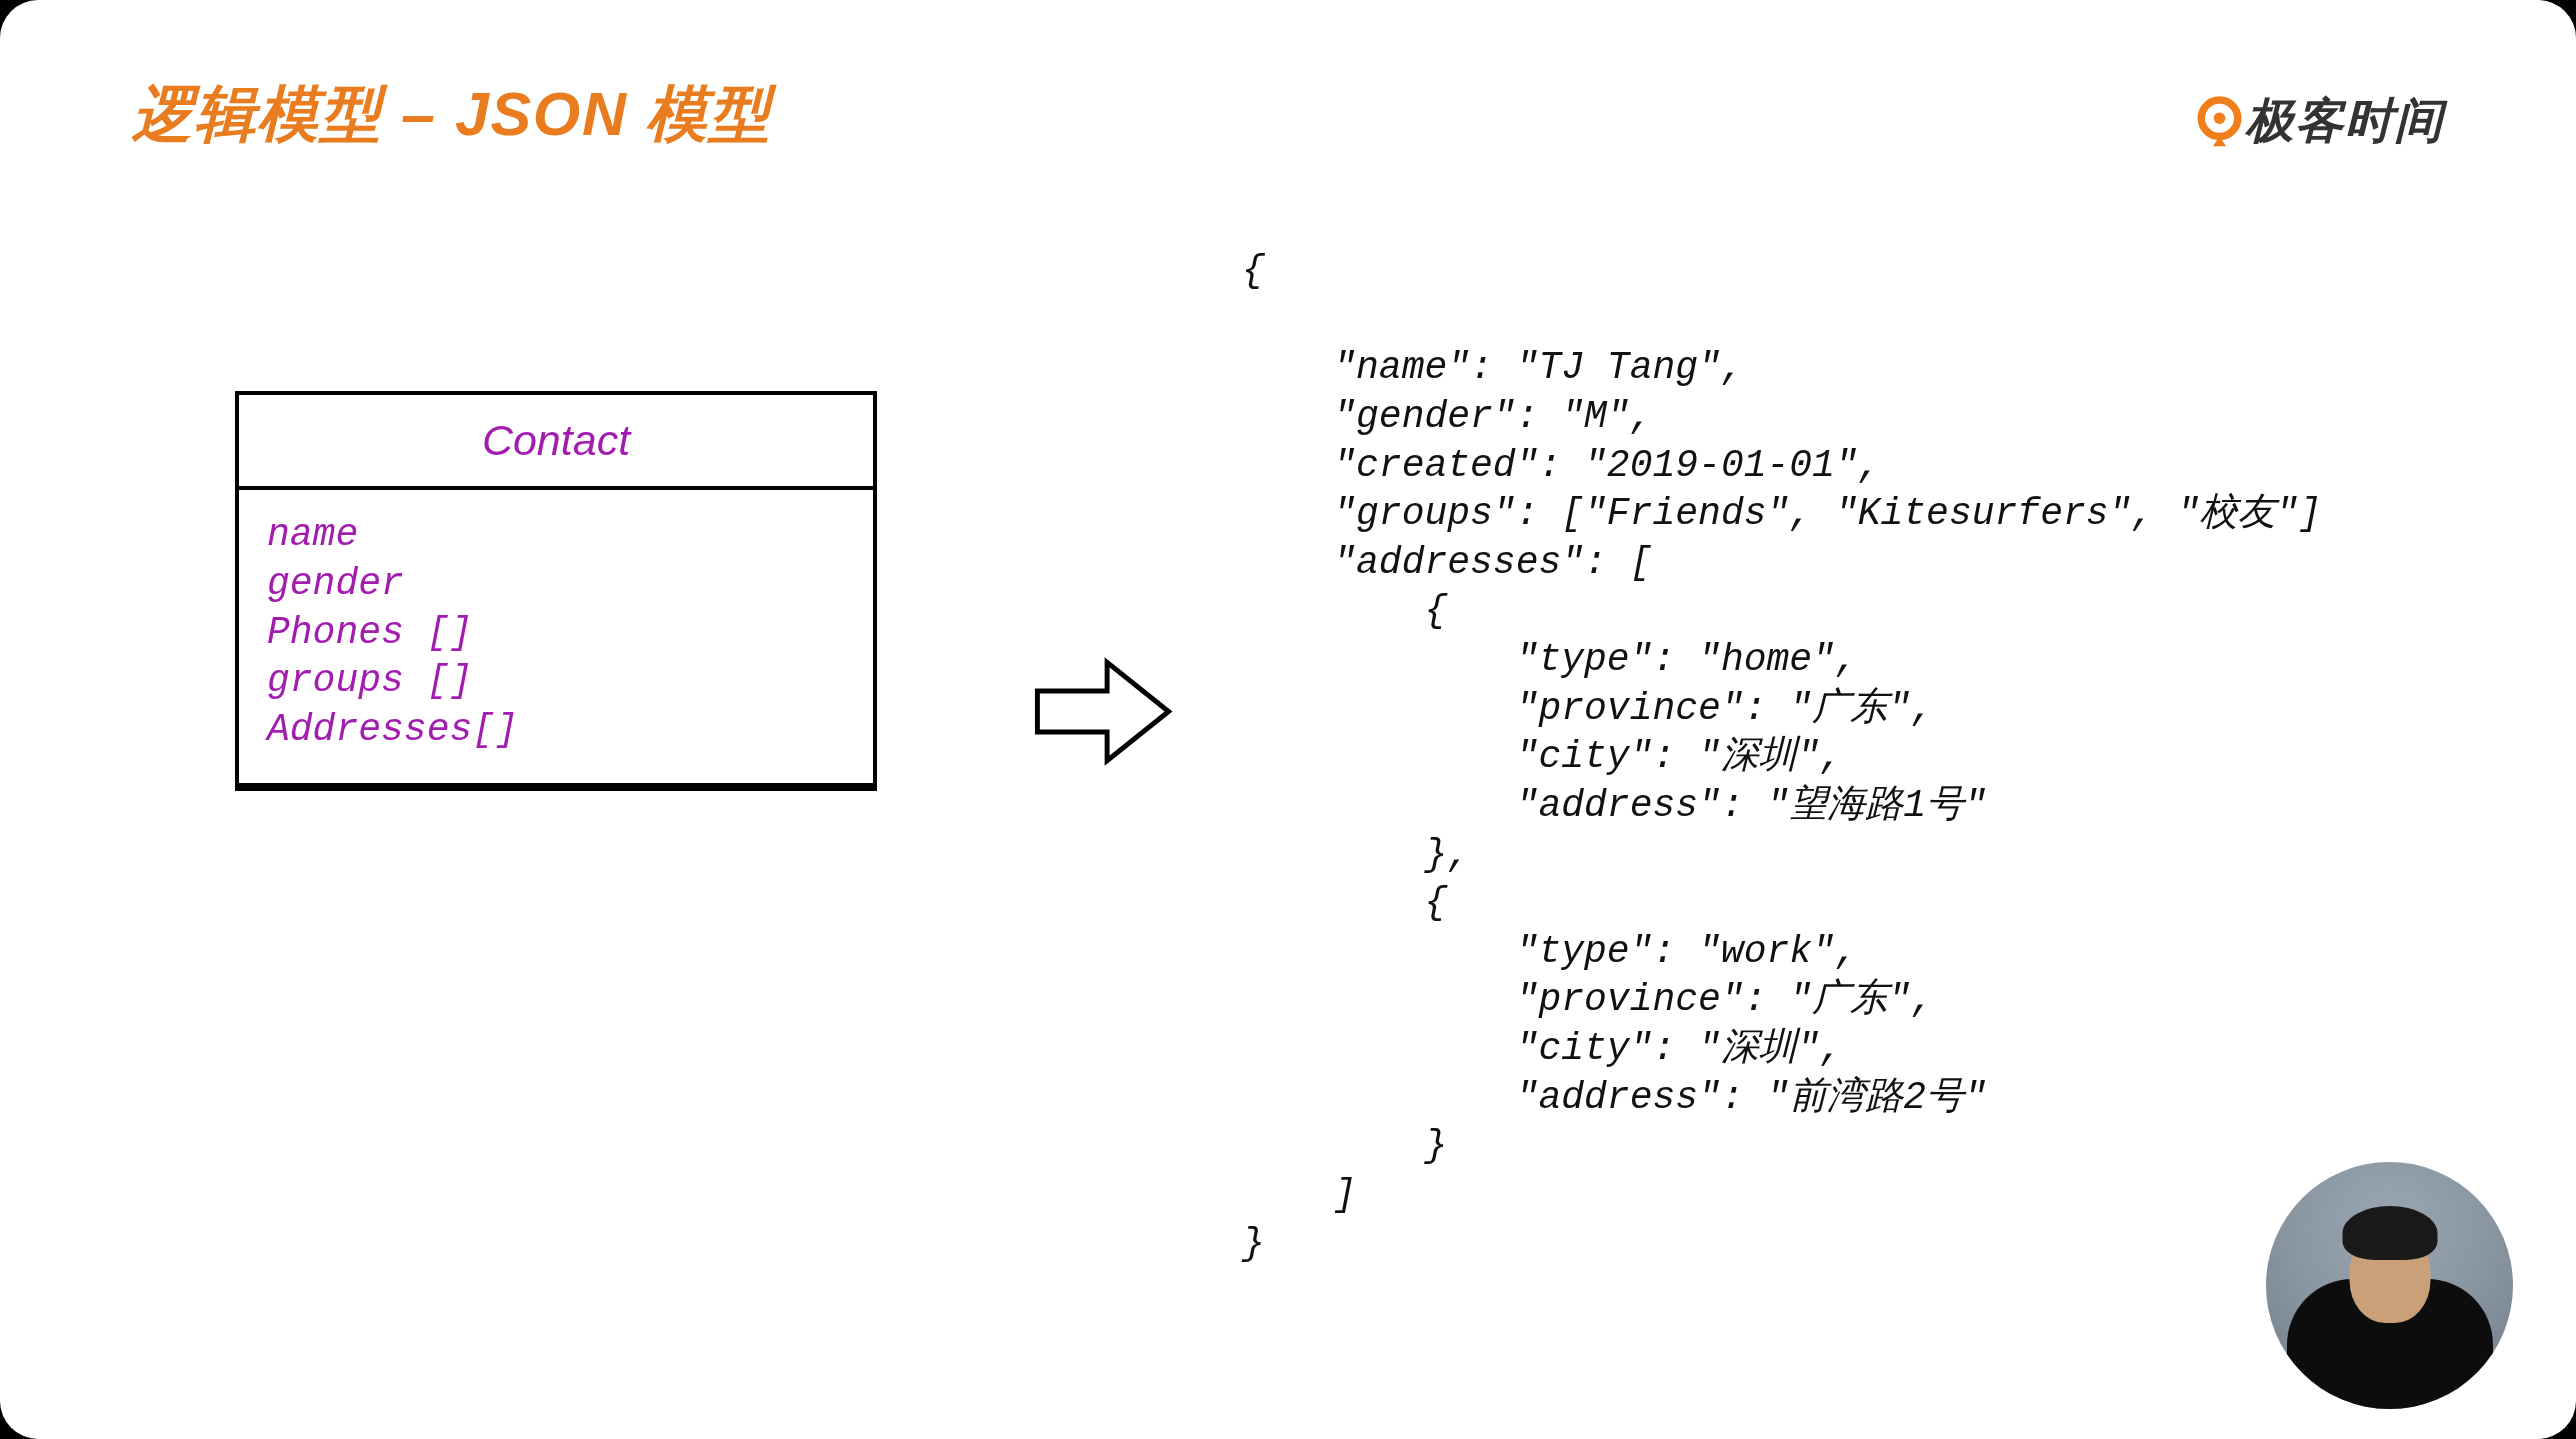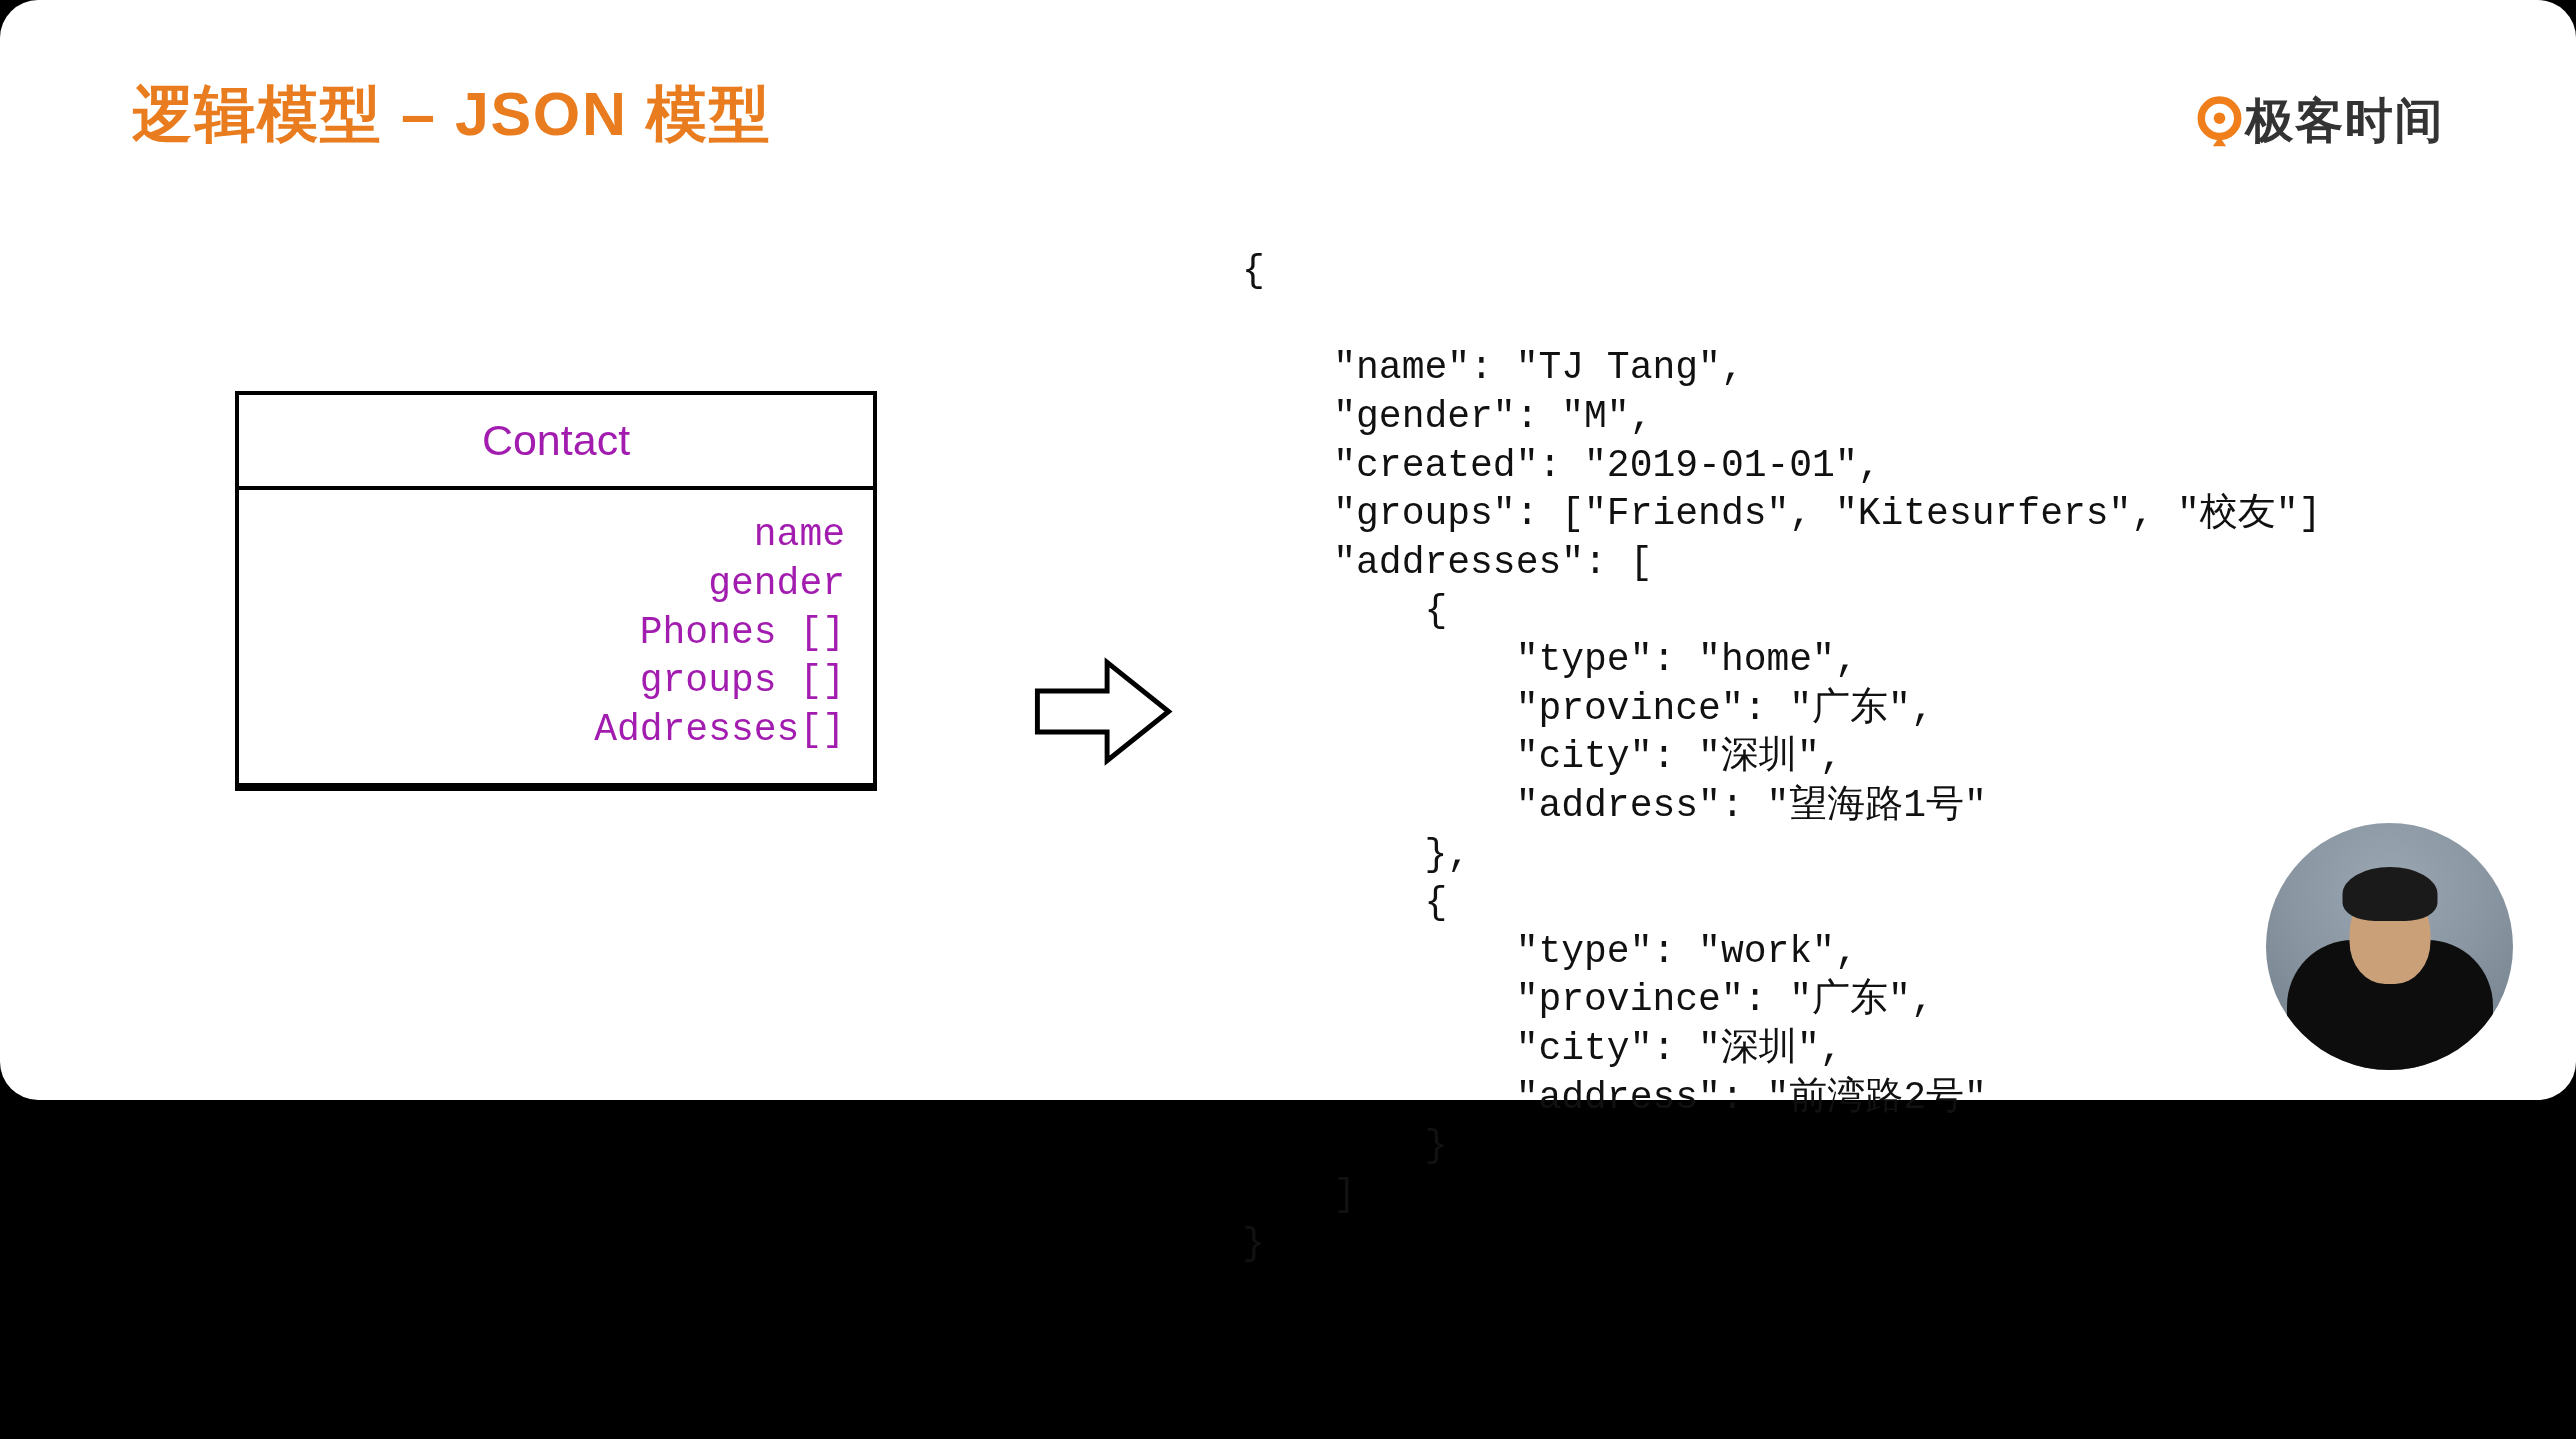--- a/index.html
+++ b/index.html
@@ -6,23 +6,24 @@
   html, body { width: 100%; height: 100%; }
   body {
     background: #000;
     display: flex;
     align-items: center;
     justify-content: center;
     font-family: "Helvetica Neue", Arial, "PingFang SC", "Microsoft YaHei", sans-serif;
   }
   .stage {
     width: 2576px;
-    height: 1100px;
+    height: 1439px;
     transform-origin: top left;
     position: relative;
+    font-style: italic;
   }
   .slide {
     position: absolute;
     inset: 0;
     background: #fff;
     border-radius: 38px;
     padding: 74px 107px 74px 132px;
   }
   .slide-title {
     color: #e97c1e;
@@ -70,21 +71,20 @@
     text-align: center;
     padding: 18px 8.2px;
     border-bottom: 4.1px solid #000;
     font-family: Arial, sans-serif;
     font-size: 43px;
   }
   .uml-attrs {
     padding: 21.4px 28px 28px 28px;
     border-bottom: 4.1px solid #000;
     white-space: pre;
-    text-align: right;
   }
   .uml-methods {
     padding: 21.4px 28px 39px 28px;
     white-space: pre;
   }
 
   .arrow {
     position: absolute;
     top: 403px;
     left: 897px;

